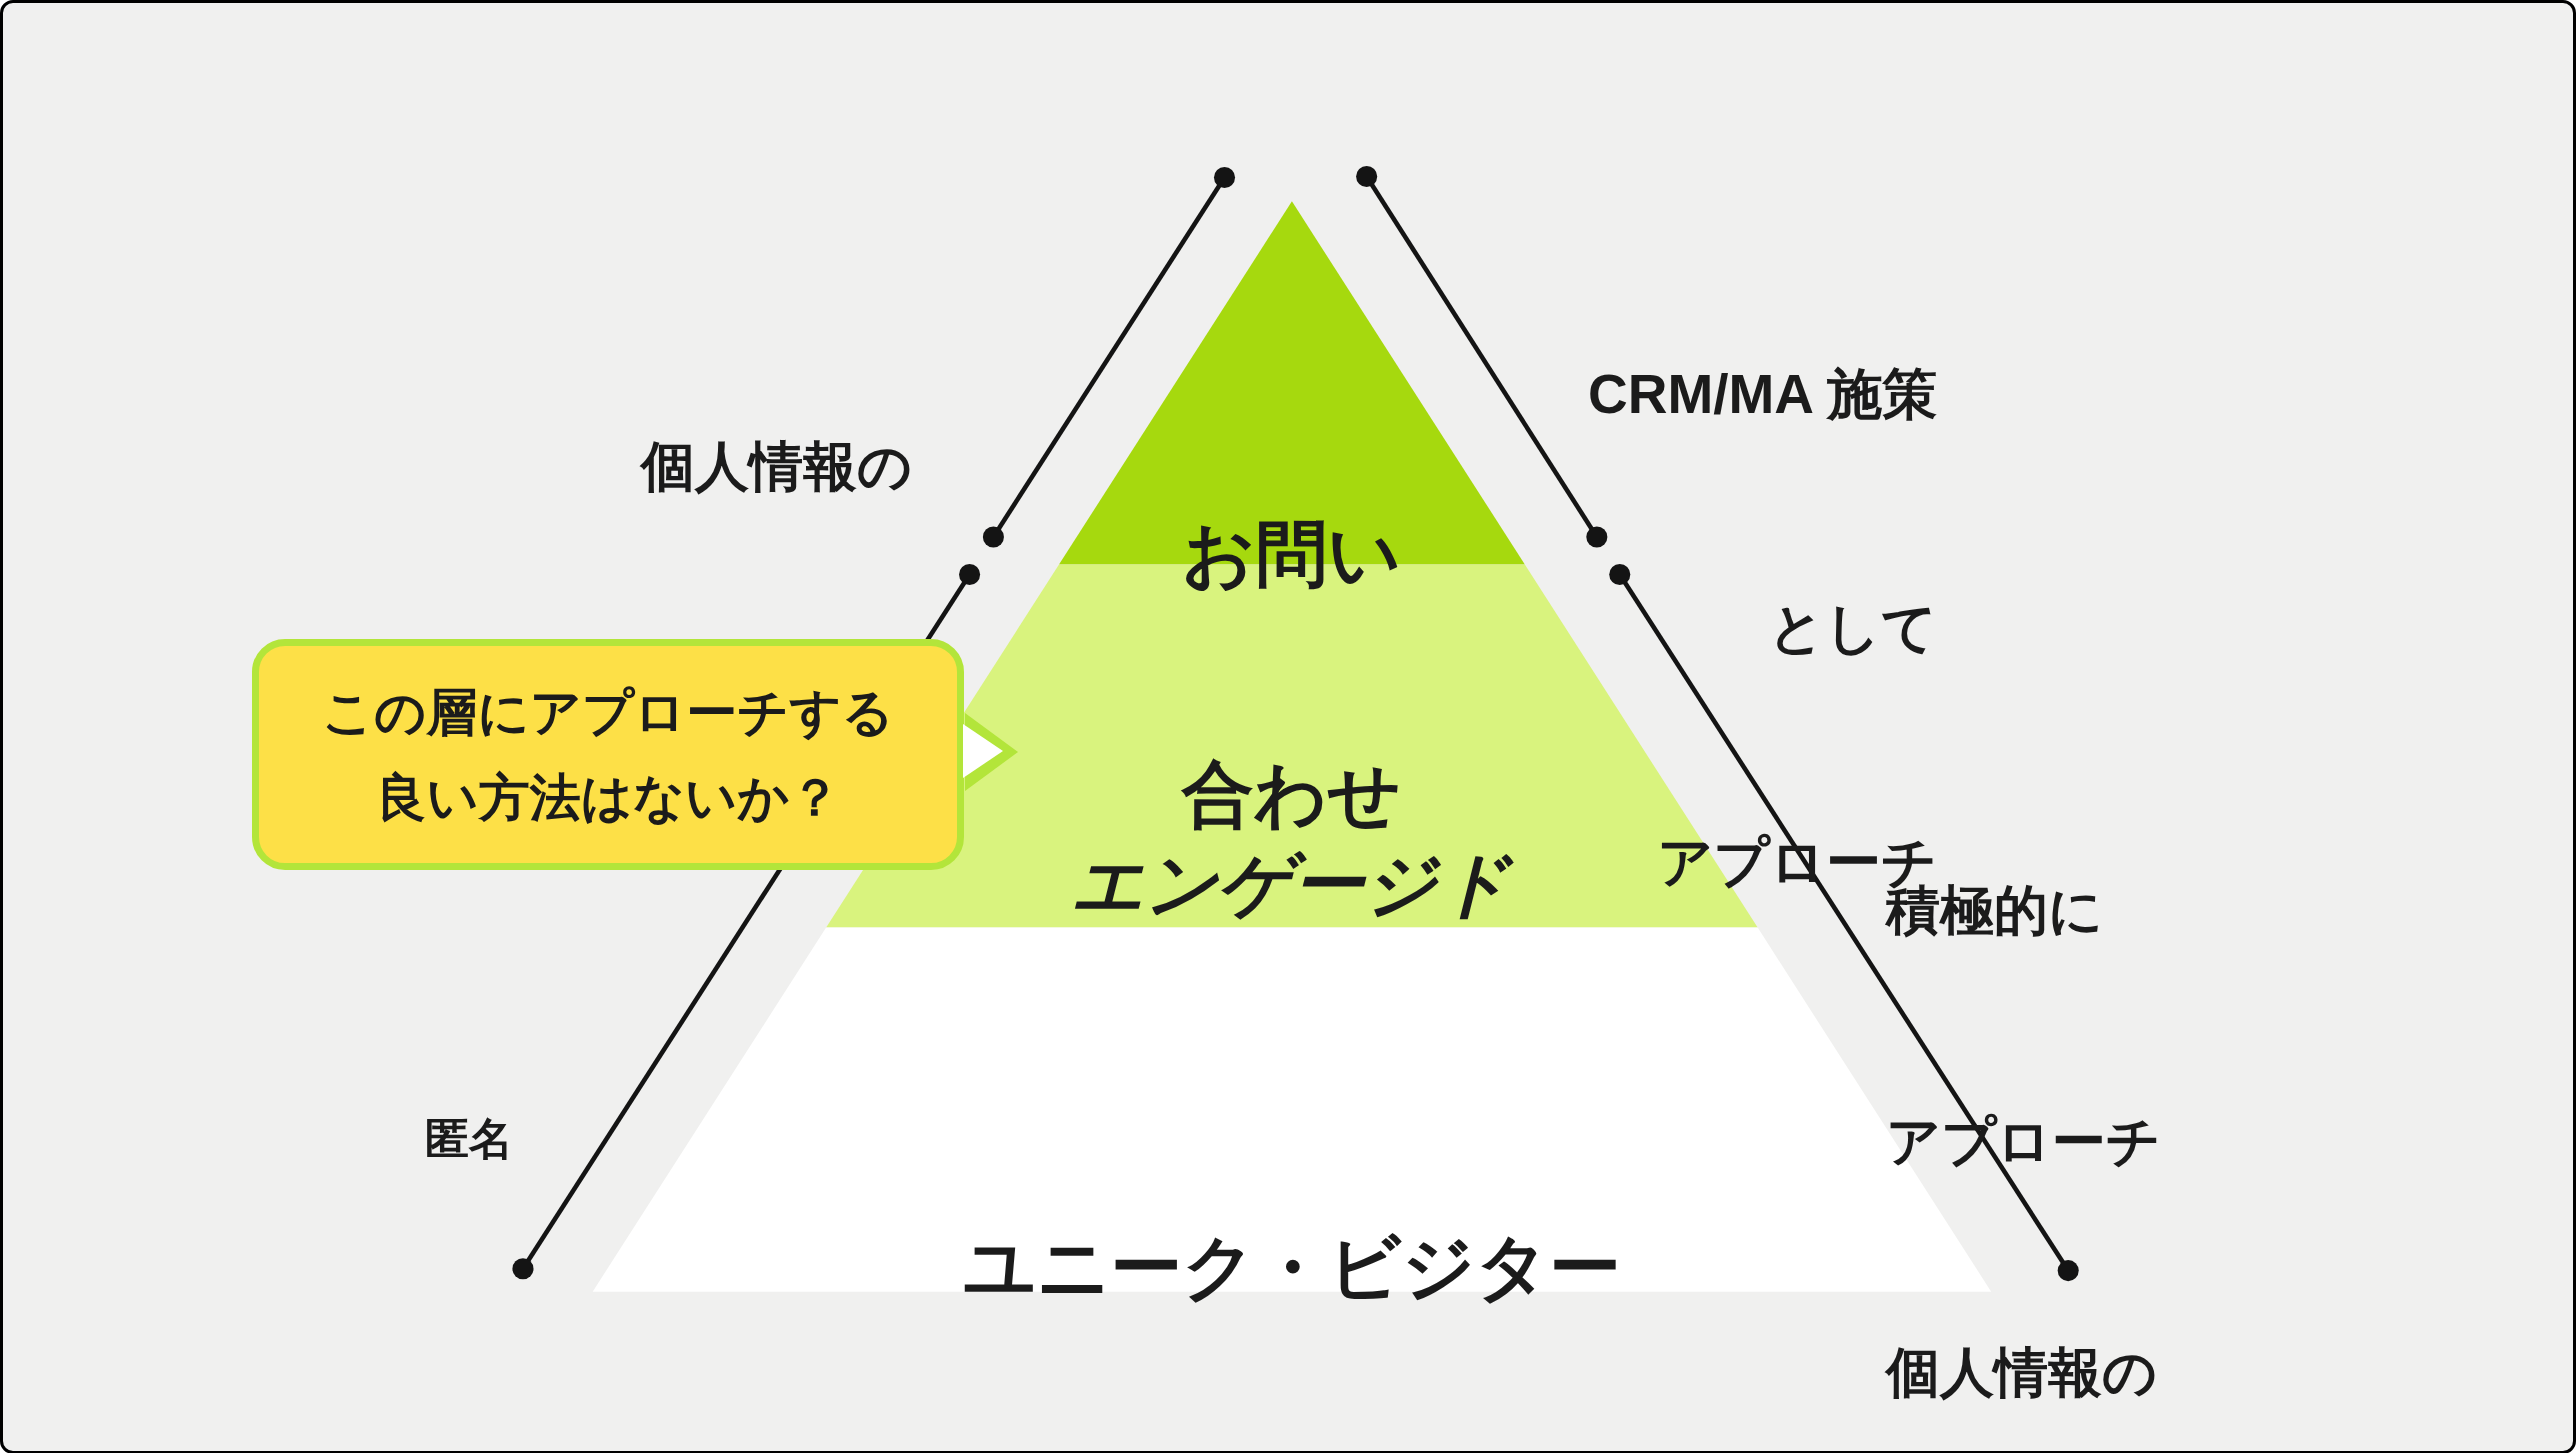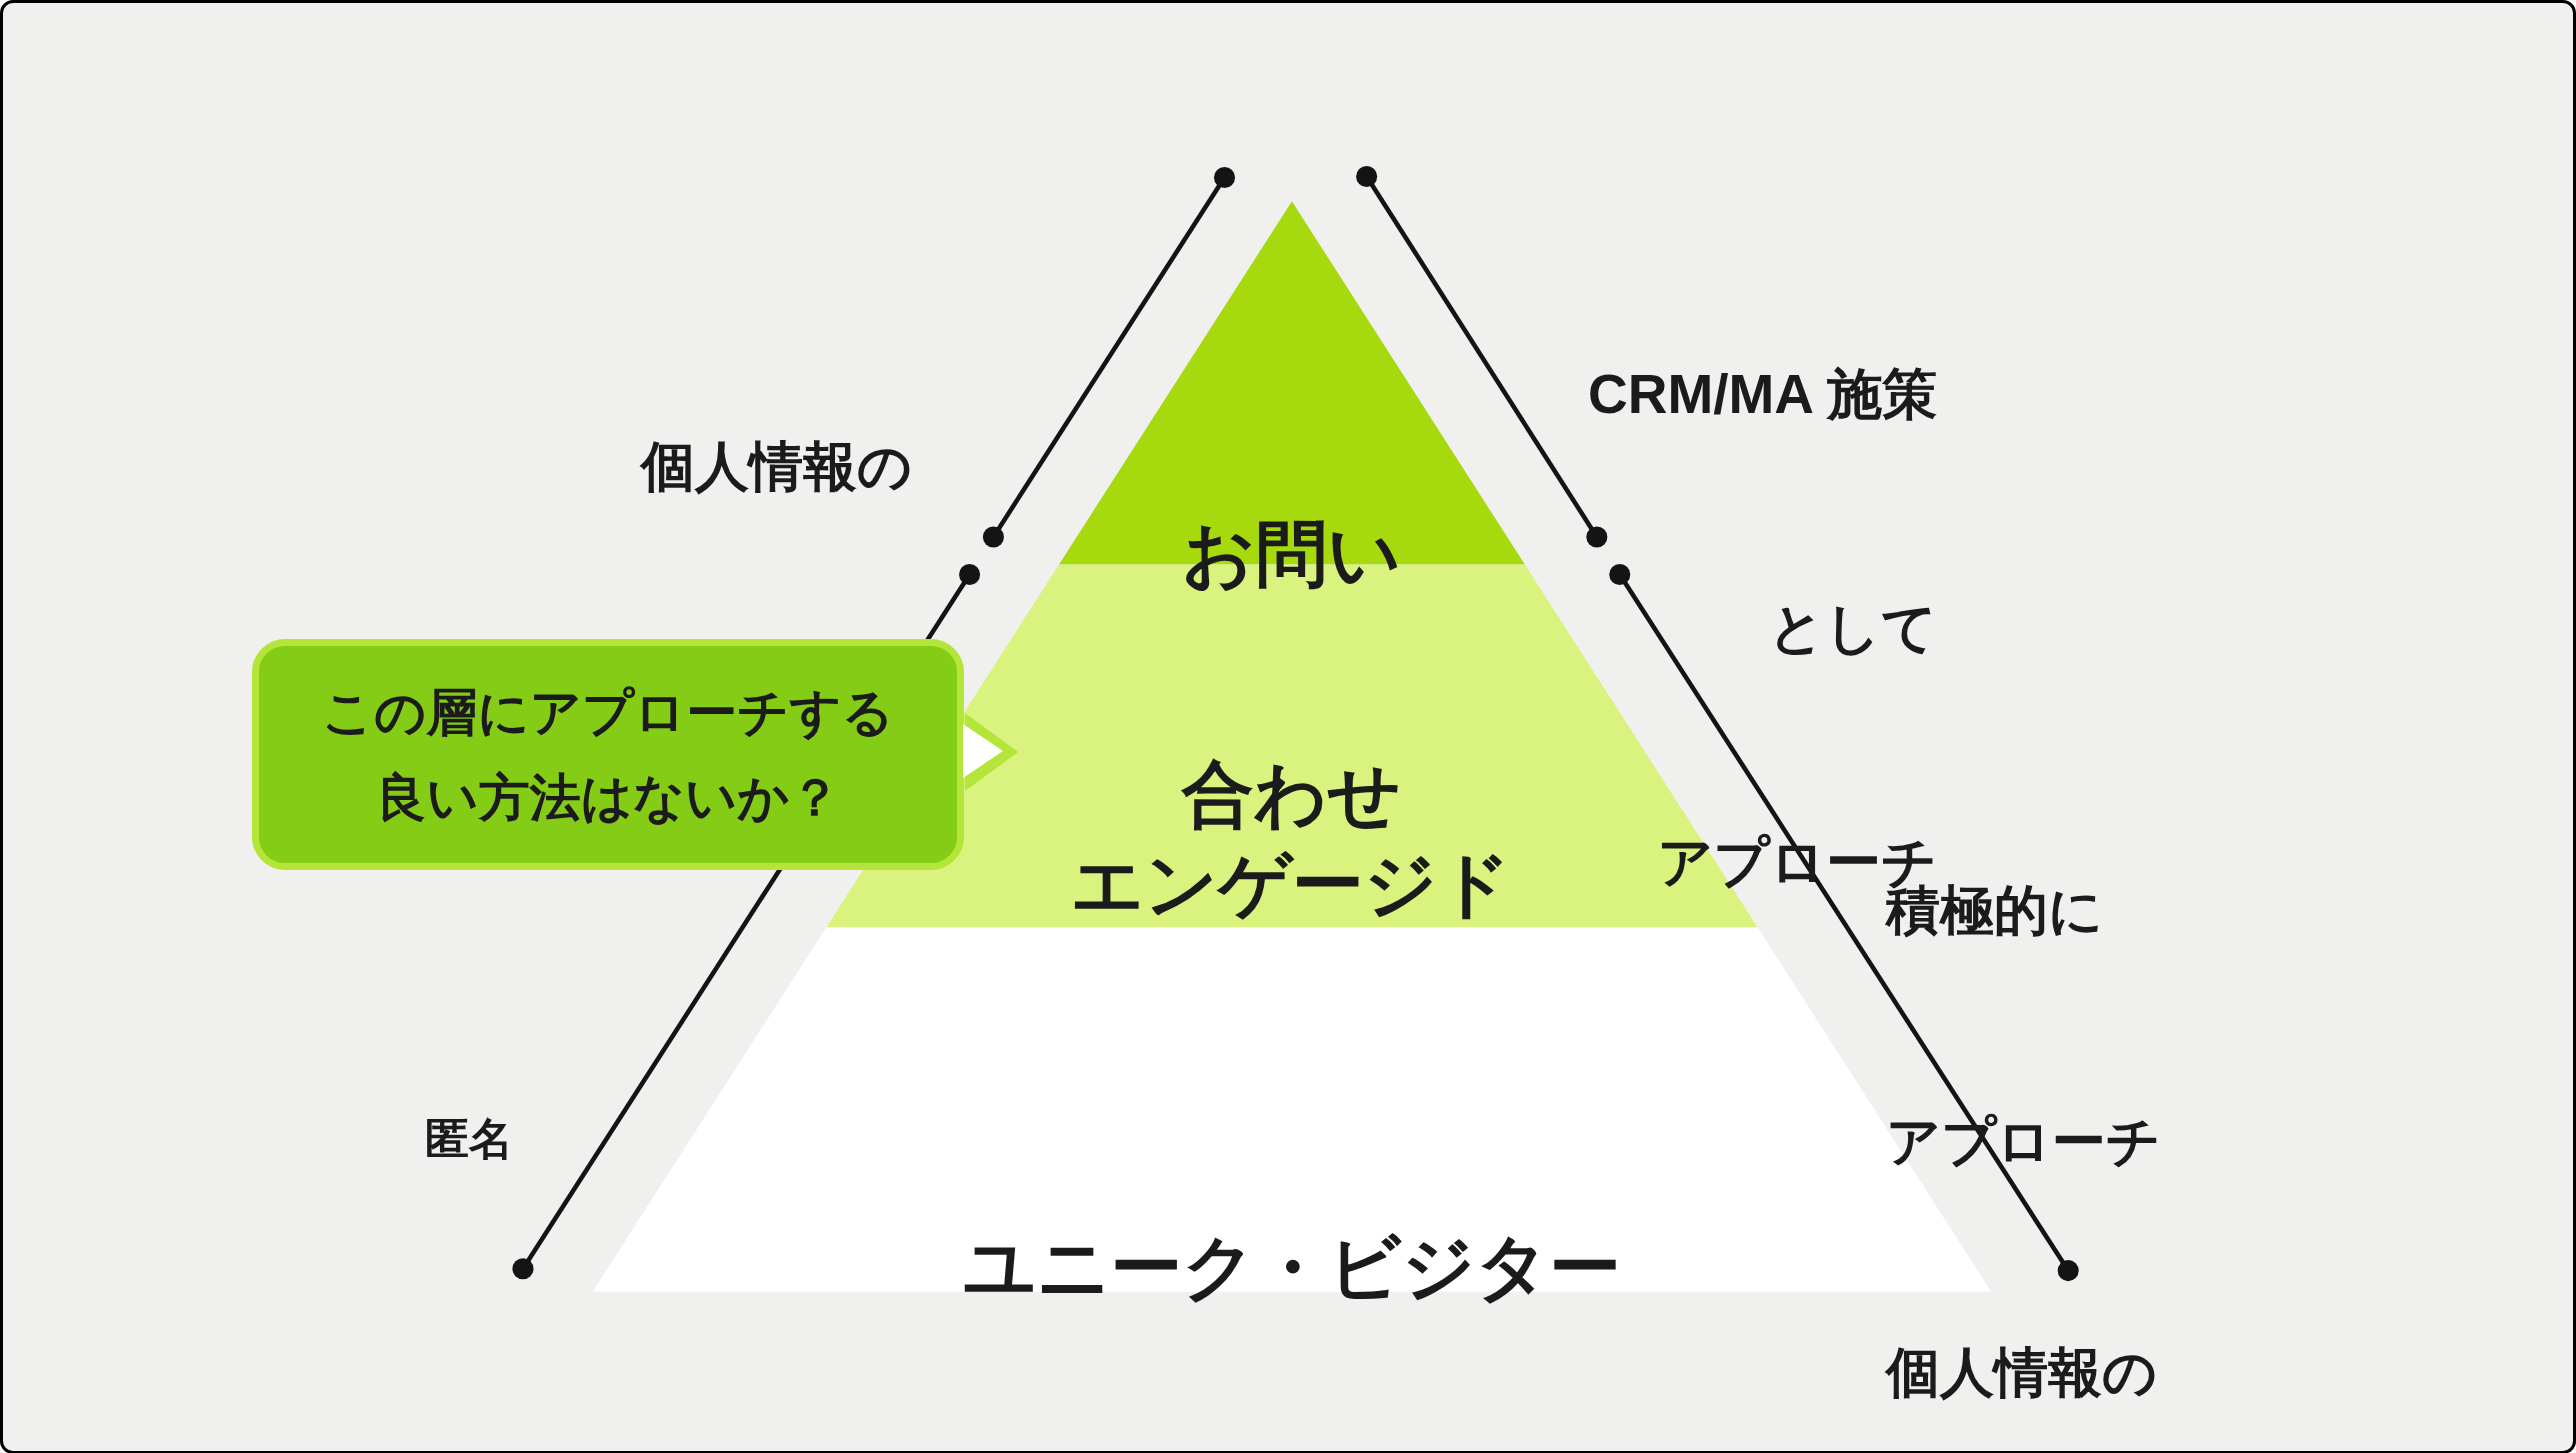--- a/index.html
+++ b/index.html
@@ -16,21 +16,21 @@
   }
   .scene{position:absolute;left:0;top:0;width:2576px;height:1454px;}
   .scene line{stroke:#141414;stroke-width:5;}
   .scene circle{fill:#141414;}
   .label{position:absolute;white-space:pre;}
   .label span{display:block;}
   .layer-label{font-weight:700;font-size:72px;line-height:80px;text-align:center;}
   .ann{font-weight:600;font-size:54px;}
   .bubble{
     position:absolute;left:249px;top:636px;width:712px;height:231px;
-    box-sizing:border-box;background:#84cc16;
+    box-sizing:border-box;background:#fde047;
     border:7.3px solid #b3e53a;border-radius:33px;
     display:flex;flex-direction:column;justify-content:center;align-items:center;
     font-weight:700;font-size:51px;line-height:85px;text-align:center;
     z-index:5;
   }
   .bubble-tail-outer{
     position:absolute;right:-61px;top:67px;width:0;height:0;
     border-top:39px solid transparent;border-bottom:39px solid transparent;
     border-left:53px solid #b3e53a;
   }
@@ -64,21 +64,21 @@
     <circle cx="1763" cy="623" r="11.5"></circle>
     <circle cx="567" cy="1380" r="11.5"></circle>
     <circle cx="2252" cy="1382" r="11.5"></circle>
   </svg>
 
   <div class="label layer-label" style="left:1059px;top:351px;width:459px;">
     <span>お問い</span>
     <span>合わせ</span>
   </div>
 
-  <div class="label layer-label" style="left:1013px;top:679px;width:550px;line-height:81px;">
+  <div class="label layer-label" style="left:1013px;top:679px;width:550px;line-height:81px;font-style:italic;">
     <span>エンゲージド</span>
   </div>
 
   <div class="label layer-label" style="left:922px;top:1062px;width:734px;line-height:81px;">
     <span>ユニーク・ビジター</span>
   </div>
 
   <div class="label ann" style="left:638px;top:243px;width:367px;text-align:left;line-height:88px;">
     <span>個人情報の</span>
     <span>取得あり</span>

